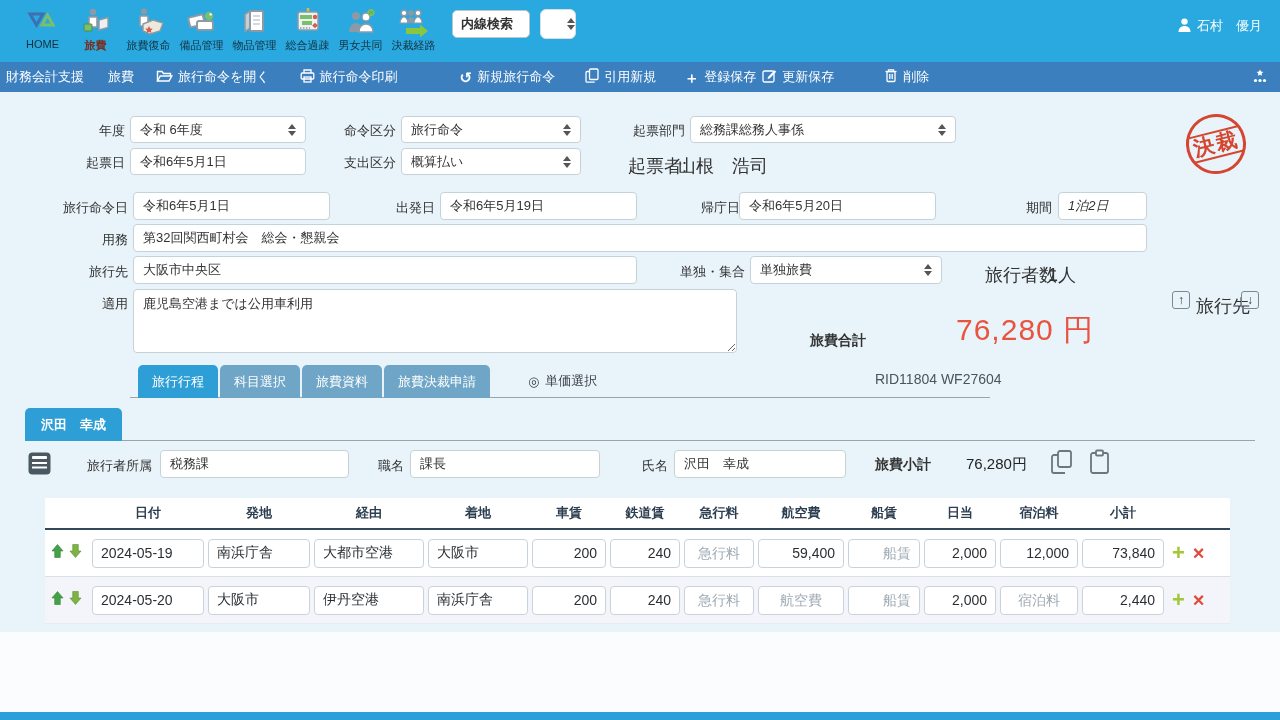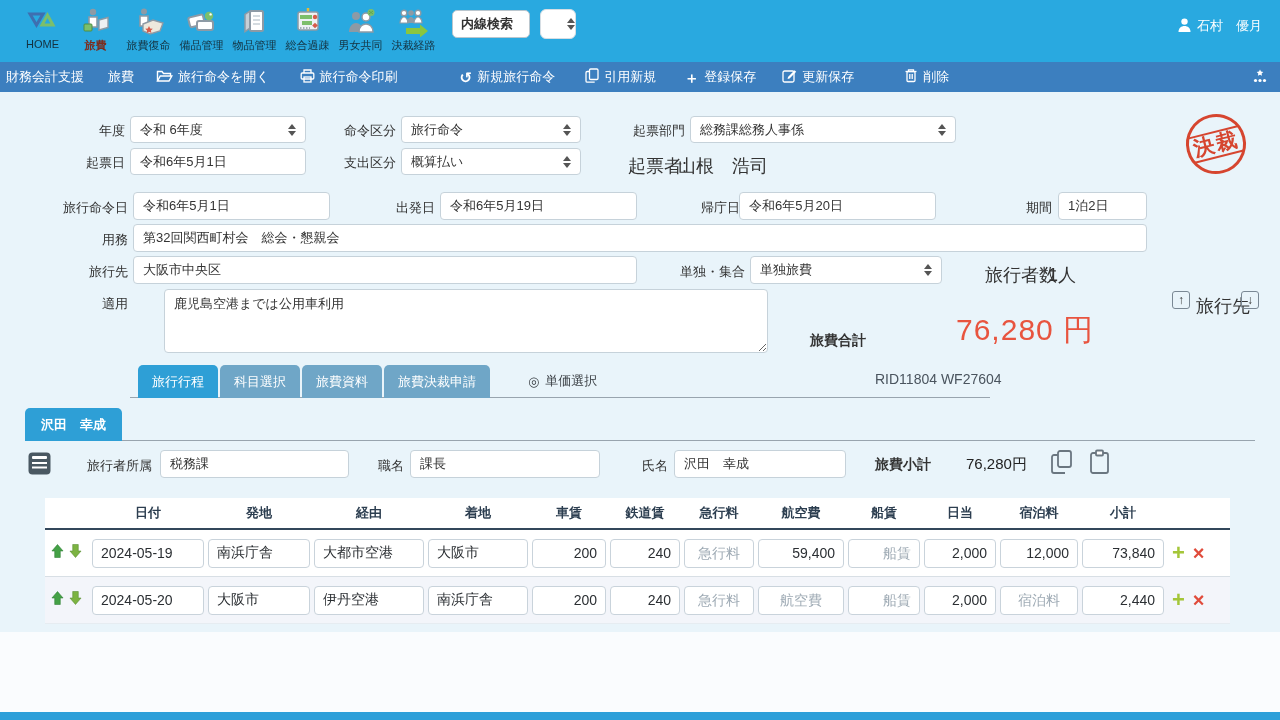--- a/index.html
+++ b/index.html
@@ -234,21 +234,21 @@
       <span><svg width="14" height="15" viewBox="0 0 14 15" fill="none" stroke="#fff" stroke-width="1.3">
             <rect x="4.5" y="1" width="8.5" height="10.5" rx="1.2"></rect>
             <path d="M4.5 3.5 H2.2 a1.2 1.2 0 0 0 -1.2 1.2 V13 a1.2 1.2 0 0 0 1.2 1.2 h7.5"></path>
           </svg></span>
       <span>引用新規</span>
     </span>
     <span class="mb-item" style="margin-left:28px">
       <span class="mb-glyph">＋</span>
       <span>登録保存</span>
     </span>
-    <span class="mb-item" style="margin-left:26px">
+    <span class="mb-item" style="margin-left:6px">
       <span><svg width="15" height="15" viewBox="0 0 15 15">
             <rect x="1" y="3" width="11" height="11" rx="1.5" fill="none" stroke="#fff" stroke-width="1.3"></rect>
             <path d="M6 9 L12.6 2.2 l1.6 1.6 L7.6 10.6 L5.6 11 z" fill="#fff"></path>
           </svg></span>
       <span>更新保存</span>
     </span>
     <span class="mb-item" style="margin-left:50px">
       <span><svg width="14" height="15" viewBox="0 0 14 15" fill="none" stroke="#fff" stroke-width="1.3">
             <path d="M1.5 3.5 h11"></path>
             <path d="M4.5 3.5 V1.8 h5 v1.7"></path>
@@ -315,40 +315,40 @@
       <i class="l2"></i>
     </div>
 
   <label class="lbl" style="left:48px;top:199px;width:80px">旅行命令日</label>
   <input class="inp" style="left: 133px; top: 192px; width: 197px; height: 28px;" value="令和6年5月1日">
   <label class="lbl" style="left:375px;top:199px;width:60px">出発日</label>
   <input class="inp" style="left: 440px; top: 192px; width: 197px; height: 28px;" value="令和6年5月19日">
   <label class="lbl" style="left:680px;top:199px;width:60px">帰庁日</label>
   <input class="inp" style="left: 739px; top: 192px; width: 197px; height: 28px;" value="令和6年5月20日">
   <label class="lbl" style="left:1000px;top:199px;width:52px">期間</label>
-  <input class="inp" style="left: 1058px; top: 192px; width: 89px; height: 28px;" value="1泊2日">
+  <input class="inp" style="left: 1058px; top: 192px; width: 89px; height: 28px; font-style: italic;" value="1泊2日">
 
   <label class="lbl" style="left:48px;top:231px;width:80px">用務</label>
   <input class="inp" style="left: 133px; top: 224px; width: 1014px; height: 28px;" value="第32回関西町村会　総会・懇親会">
 
   <label class="lbl" style="left:48px;top:263px;width:80px">旅行先</label>
   <input class="inp" style="left: 133px; top: 256px; width: 504px; height: 28px;" value="大阪市中央区">
   <label class="lbl" style="left:668px;top:263px;width:77px">単独・集合</label>
   <div class="sel" style="left:750px;top:256px;width:192px;height:28px">
     <span>単独旅費</span>
     <span class="sel-arr">
         <i class="up"></i>
         <i class="down"></i>
       </span>
   </div>
   <span class="statictext" style="left:985px;top:263px">旅行者数</span>
   <span class="statictext" style="left:1048px;top:263px">1人</span>
 
   <label class="lbl" style="left:48px;top:295px;width:80px">適用</label>
-  <textarea class="ta" style="left: 133px; top: 289px; width: 604px; height: 64px; margin-left: 31px;">鹿児島空港までは公用車利用</textarea>
+  <textarea class="ta" style="left: 133px; top: 289px; width: 604px; height: 64px;">鹿児島空港までは公用車利用</textarea>
 
   <div class="sq-btn" style="left:1172px;top:291px">
       <span>↑</span>
     </div>
   <span class="statictext" style="left:1196px;top:294px">旅行先</span>
   <div class="sq-btn" style="left:1241px;top:291px">
       <span>↓</span>
     </div>
 
   <span class="total-label">旅費合計</span>

